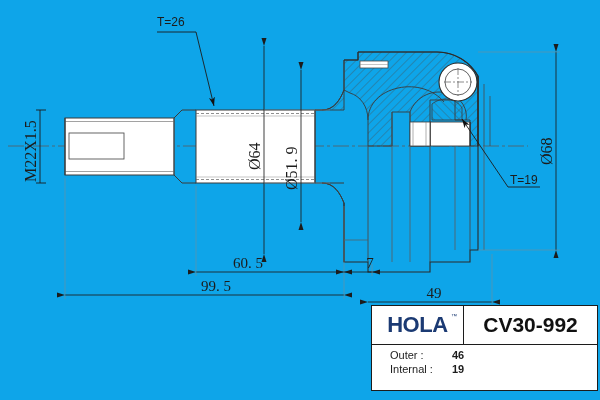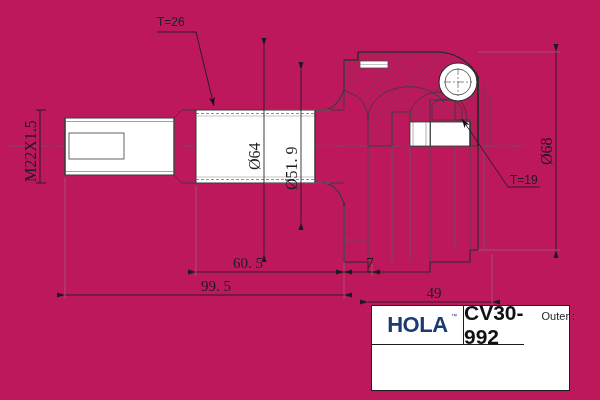--- a/index.html
+++ b/index.html
@@ -8,42 +8,42 @@
     padding: 0;
     background: #ffffff;
   }
   body {
     font-family: "Liberation Sans", sans-serif;
   }
   #page {
     position: relative;
     width: 600px;
     height: 400px;
-    background: #be185d;
+    background: #0ea5e9;
     overflow: hidden;
   }
   #drawing-svg {
     position: absolute;
     left: 0;
     top: 0;
     width: 600px;
     height: 400px;
   }
   
   #title-block {
     position: absolute;
     left: 371px;
     top: 305px;
-    width: 199px;
+    width: 227px;
     height: 86px;
     border: 1.4px solid #1c1c1c;
     background: #ffffff;
     box-sizing: border-box;
     display: flex;
-    flex-direction: row;
+    flex-direction: column;
   }
   #tb-top-row {
     display: flex;
     height: 38px;
     border-bottom: 1.4px solid #1c1c1c;
   }
   #tb-logo-cell {
     width: 92px;
     border-right: 1.4px solid #1c1c1c;
     display: flex;
@@ -65,42 +65,41 @@
     right: 6px;
     top: 7px;
     font-size: 6px;
     color: #1b3a73;
     font-family: "Liberation Sans", sans-serif;
   }
   #tb-part-cell {
     flex: 1;
     display: flex;
     align-items: center;
-    justify-content: flex-end;
+    justify-content: center;
   }
   #part-number {
     font-family: "Liberation Sans", sans-serif;
     font-weight: bold;
     font-size: 21px;
     color: #111111;
     letter-spacing: 0px;
   }
   #tb-spec-rows {
     flex: 1;
     padding: 4px 0 0 18px;
     box-sizing: border-box;
   }
   .spec-row {
     display: flex;
     align-items: baseline;
     height: 14px;
     font-size: 11px;
     color: #1c1c1c;
     font-family: "Liberation Sans", sans-serif;
-    gap: 16px;
   }
   .spec-label {
     width: 62px;
   }
   .spec-value {
     font-weight: bold;
   }
   
   .dim-text {
     font-family: "Liberation Serif", serif;
@@ -345,16 +344,20 @@
       </div>
       <div id="tb-part-cell">
         <span id="part-number">CV30-992</span>
       </div>
     </div>
     <div id="tb-spec-rows">
       <div class="spec-row">
         <span class="spec-label">Outer :</span>
         <span class="spec-value">46</span>
       </div>
+      <div class="spec-row">
+        <span class="spec-label">Internal :</span>
+        <span class="spec-value">19</span>
+      </div>
     </div>
   </div>
 
 </div>
 
 </body></html>

